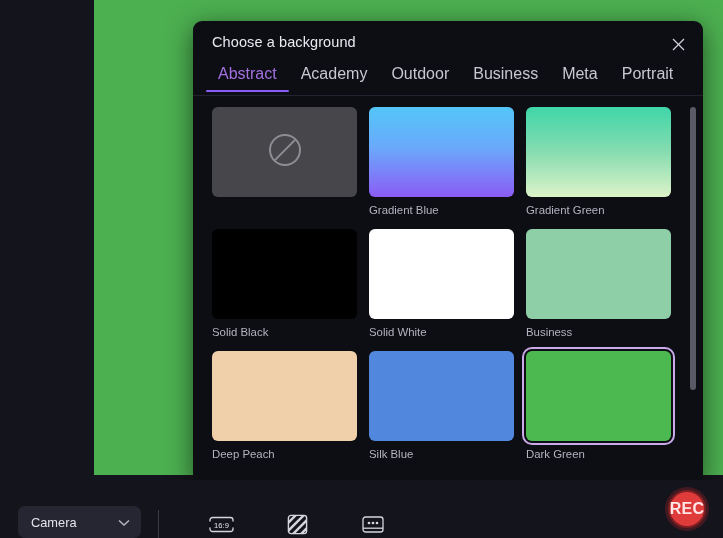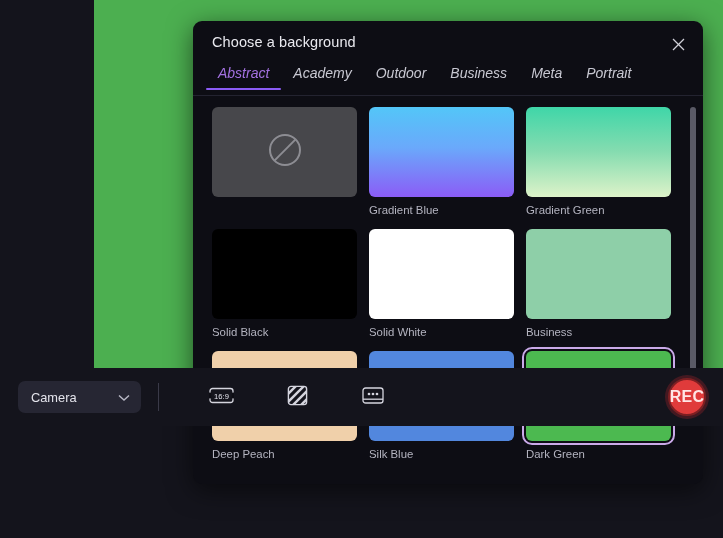--- a/index.html
+++ b/index.html
@@ -4,21 +4,21 @@
 <style>
   * { box-sizing: border-box; margin: 0; padding: 0; }
   html, body {
     width: 723px; height: 538px;
     overflow: hidden;
     background: #14141c;
     font-family: "Liberation Sans", sans-serif;
   }
   #app {
     position: relative;
-    width: 723px; height: 426px;
+    width: 723px; height: 538px;
     background: #14141c;
   }
 
   
   .stage {
     position: absolute;
     left: 0; top: 0; right: 0; bottom: 58px;
     background: #14141c;
     overflow: hidden;
   }
@@ -69,26 +69,25 @@
     position: relative;
     flex: 0 0 auto;
     height: 33px;
     display: flex;
     align-items: flex-start;
     padding-left: 13px;
     border-bottom: 1px solid #232330;
   }
   .tab {
     position: relative;
-    font-size: 14px;
+    font-size: 16px;
     color: #c8c8d2;
     padding: 2px 12px 9px 12px;
     cursor: pointer;
     white-space: nowrap;
-    font-style: italic;
   }
   .tab.active { color: #a371e0; }
   .tab.active::after {
     content: "";
     position: absolute;
     left: 0; right: 0; bottom: 0;
     height: 2px;
     background: #8b5cf6;
     border-radius: 1px;
   }
@@ -147,21 +146,21 @@
     cursor: pointer;
   }
 
   
   .bottombar {
     position: absolute;
     left: 0; right: 0; bottom: 0;
     height: 58px;
     background: #14141c;
     display: flex;
-    align-items: center;
+    align-items: flex-end;
     padding: 0 18px;
   }
   .camera-select {
     width: 123px; height: 32px;
     background: #262633;
     border-radius: 7px;
     display: flex;
     align-items: center;
     justify-content: space-between;
     padding: 0 11px 0 13px;

